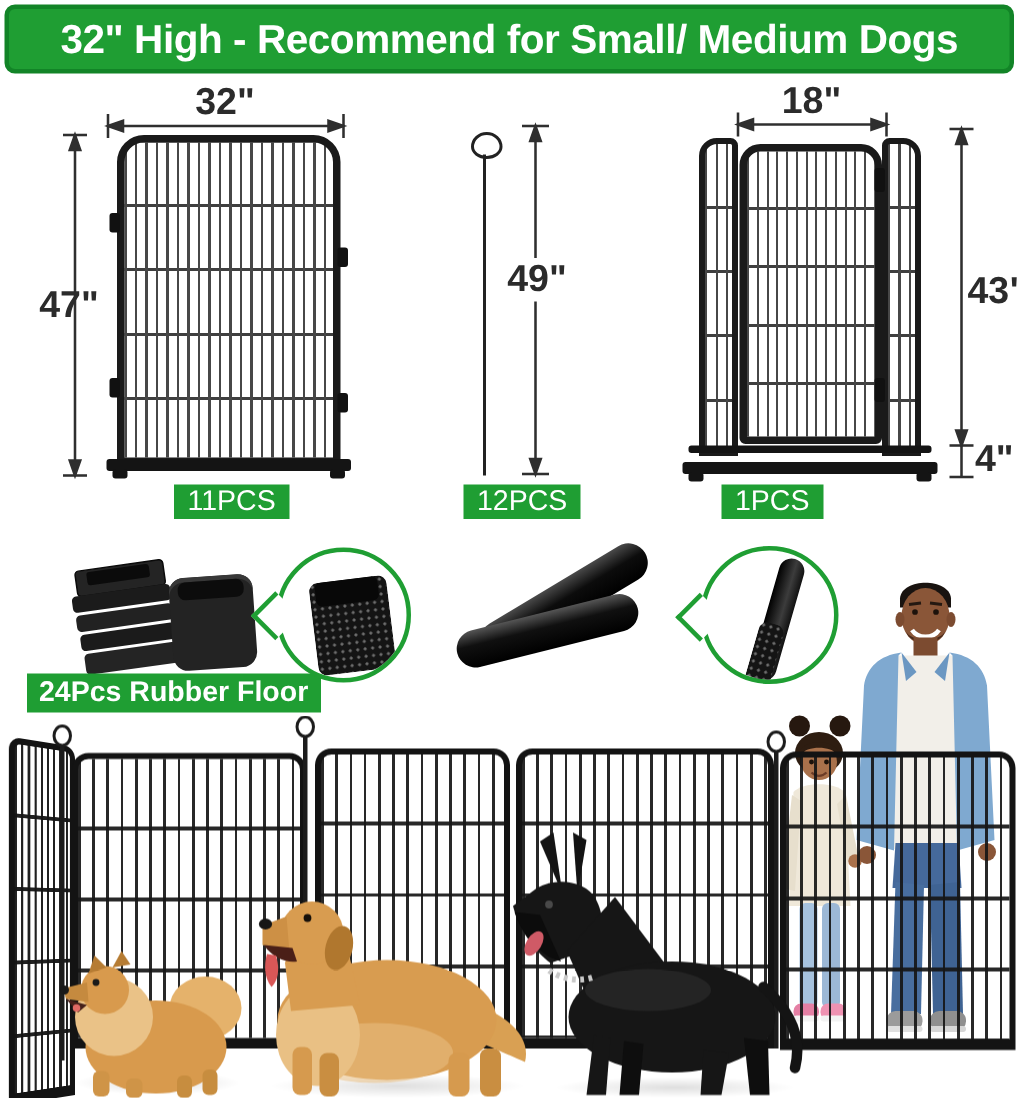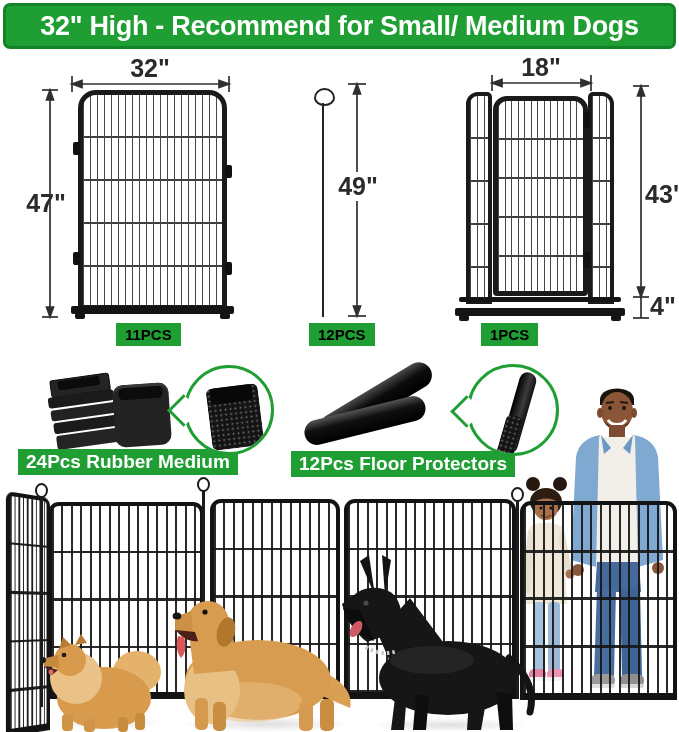--- a/index.html
+++ b/index.html
@@ -7,21 +7,21 @@
          font-family:"Liberation Sans",sans-serif;}
 
   
   .banner{position:absolute;left:3px;top:3px;width:667px;height:40px;
           background:#1f9e33;border:3px solid #128427;border-radius:7px;
           display:flex;align-items:center;justify-content:center;}
   .banner span{color:#fff;font-size:27px;font-weight:700;white-space:nowrap;letter-spacing:-.3px;}
 
   
   .dim{position:absolute;color:#2b2b2b;font-size:25px;font-weight:600;text-align:center;}
-  .badge{position:absolute;background:#1f9e33;color:#000000;font-weight:700;font-size:15px;
+  .badge{position:absolute;background:#1f9e33;color:#ffffff;font-weight:400;font-size:19px;
          padding:1px 9px;line-height:21px;}
   .feat-badge{position:absolute;background:#1f9e33;color:#fff;font-weight:700;font-size:19px;
          padding:2px 8px;line-height:22px;}
 
   
   .fpanel{position:absolute;border:4px solid #1a1a1a;box-sizing:border-box;
     background-image:
       repeating-linear-gradient(90deg,#474747 0 1.4px,transparent 1.4px 7px),
       repeating-linear-gradient(180deg,transparent 0 41px,#3f3f3f 41px 43px);}
   .scenepanel{position:absolute;border:4px solid #131313;border-bottom:7px solid #131313;
@@ -146,32 +146,31 @@
     <div style="position:absolute;left:64px;top:16px;width:56px;height:62px;background:#232323;border-radius:10px;transform:rotate(-4deg);box-shadow:inset 0 3px 0 #383838;">
       <div style="position:absolute;top:3px;left:6px;width:44px;height:12px;background:#0c0c0c;border-radius:5px;"></div>
     </div>
   </div>
   <div class="tail" style="left:172px;top:399px;"></div>
   <div class="callout" style="left:184px;top:365px;width:84px;height:84px;">
     <div class="speckle" style="position:absolute;left:22px;top:18px;width:52px;height:62px;border-radius:6px;transform:rotate(-7deg);">
       <div style="position:absolute;top:0;left:4px;width:42px;height:16px;background:#080808;border-radius:4px;"></div>
     </div>
   </div>
-  <div class="feat-badge" style="left:18px;top:449px;">24Pcs Rubber Medium</div>
+  <div class="feat-badge" style="left:18px;top:449px;">24Pcs Rubber Floor</div>
 
   <div style="position:absolute;left:295px;top:360px;width:165px;height:100px;">
     <div class="cyl" style="left:18px;top:28px;width:126px;height:26px;transform:rotate(-31deg);"></div>
     <div class="cyl" style="left:8px;top:48px;width:124px;height:25px;transform:rotate(-14deg);background:linear-gradient(180deg,#555 0%,#101010 40%,#000 100%);"></div>
   </div>
   <div class="tail" style="left:455px;top:400px;"></div>
   <div class="callout" style="left:467px;top:364px;width:86px;height:86px;">
     <div style="position:absolute;left:40px;top:4px;width:17px;height:84px;border-radius:9px;transform:rotate(16deg);background:linear-gradient(90deg,#000,#3c3c3c 60%,#111);"></div>
     <div class="speckle" style="position:absolute;left:31px;top:48px;width:17px;height:44px;border-radius:6px;transform:rotate(16deg);"></div>
   </div>
-  <div class="feat-badge" style="left:291px;top:451px;">12Pcs Floor Protectors</div>
 
   <svg style="top:380px;z-index:1;" width="679" height="352" viewBox="0 380 679 352">
 
     <g>
       <circle cx="533" cy="484" r="7" fill="#26180f"></circle>
         <circle cx="560" cy="484" r="7" fill="#26180f"></circle>
       <ellipse cx="546" cy="502" rx="16" ry="14" fill="#2e1d11"></ellipse>
       <ellipse cx="546" cy="508" rx="12" ry="12" fill="#a9714b"></ellipse>
       <path d="M532,503 C535,492 557,492 560,503 C552,497 540,497 532,503 Z" fill="#2e1d11"></path>
       <circle cx="541" cy="508" r="1.6" fill="#1c120b"></circle>

